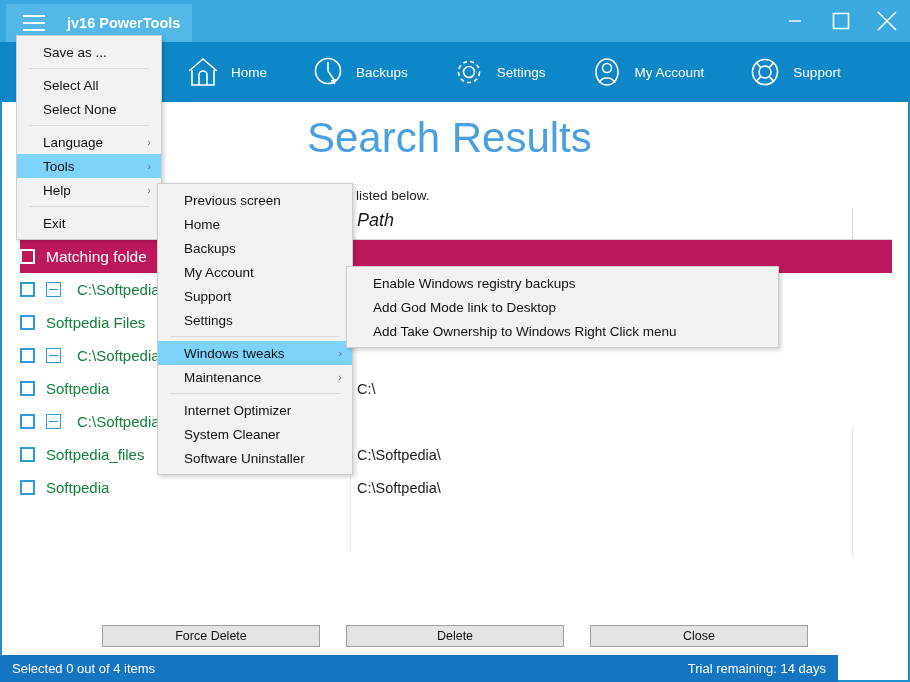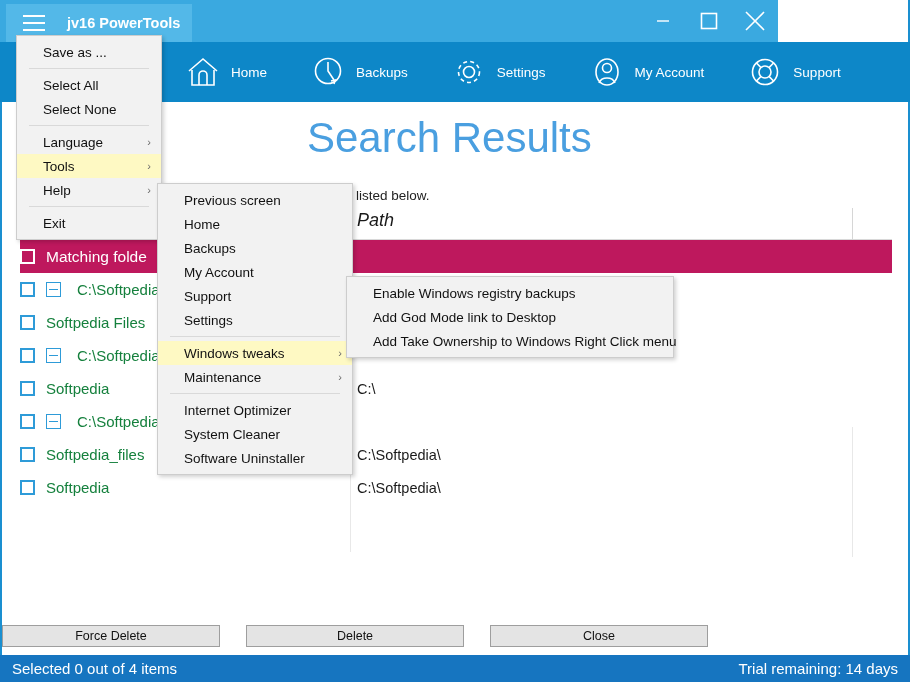--- a/index.html
+++ b/index.html
@@ -13,21 +13,21 @@
     position: relative;
     width: 910px; height: 682px;
     background: #ffffff;
     border-left: 2px solid #1a8fd0;
     border-right: 2px solid #1a8fd0;
     border-bottom: 2px solid #1a8fd0;
   }
 
   
   .titlebar {
-    position: absolute; left: -2px; top: 0; width: 778px; height: 42px;
+    position: absolute; left: -2px; top: 0; width: 910px; height: 42px;
     background: #3aa9e0;
   }
   .tab {
     position: absolute; left: 6px; top: 4px; width: 186px; height: 38px;
     background: #53b8e8;
     display: flex; align-items: center;
   }
   .hamburger {
     width: 22px; height: 16px; margin-left: 17px;
     display: flex; flex-direction: column; justify-content: space-between;
@@ -131,60 +131,60 @@
     position: absolute; left: 296px; top: 163px;
     font-size: 60px; font-weight: bold; color: rgba(160,175,185,0.26);
     letter-spacing: 2px; pointer-events: none; user-select: none;
     white-space: nowrap;
   }
   .watermark .reg { font-size: 20px; vertical-align: super; }
 
   
   .btnbar {
     position: absolute; left: 0; bottom: 27px; width: 906px; height: 34px;
-    display: flex; align-items: center; justify-content: flex-start; gap: 26px;
+    display: flex; align-items: center; justify-content: center; gap: 26px;
   }
   .btn {
     width: 218px; height: 22px;
     background: #e4e4e4; border: 1px solid #9e9e9e;
     font-size: 12.5px; color: #111; font-family: "Liberation Sans", sans-serif;
     cursor: pointer;
     display: flex; align-items: center; justify-content: center;
   }
 
   
   .statusbar {
-    position: absolute; left: -2px; bottom: -2px; width: 910px; height: 27px;
-    background: #1675c0; color: #fff; font-size: 15px;
+    position: absolute; left: -2px; bottom: -2px; width: 838px; height: 27px;
+    background: #1675c0; color: #fff; font-size: 13px;
     display: flex; align-items: center; justify-content: space-between;
     padding: 0 12px;
     margin-top: 20px;
   }
 
   
   .menu {
     position: absolute; background: #f2f2f2;
     border: 1px solid #cdcdcd;
     box-shadow: 2px 2px 4px rgba(0,0,0,0.18);
     padding: 4px 0; z-index: 50;
   }
   .menu .mi {
     position: relative; height: 24px; display: flex; align-items: center;
     padding: 0 30px 0 26px; font-size: 13.5px; color: #111; white-space: nowrap;
     cursor: pointer;
   }
-  .menu .mi.hl { background: #fef9c3; }
+  .menu .mi.hl { background: #7dd3fc; }
   .menu .sep { height: 1px; background: #d9d9d9; margin: 4px 12px; }
   .menu .arrow {
     position: absolute; right: 10px; top: 50%; transform: translateY(-50%);
     font-size: 11px; color: #6a6a6a;
   }
   #menu-main { left: 14px; top: 35px; width: 146px; text-align: center; }
   #menu-tools { left: 155px; top: 143px; width: 196px; margin-top: 40px; }
-  #menu-tweaks { left: 344px; top: 276px; width: 328px; text-align: right; }
+  #menu-tweaks { left: 344px; top: 266px; width: 433px; text-align: right; }
 </style>
 </head>
 <body>
 
 <div id="app">
 
   <div class="titlebar">
     <div class="tab">
       <div class="hamburger">
         <span></span>

